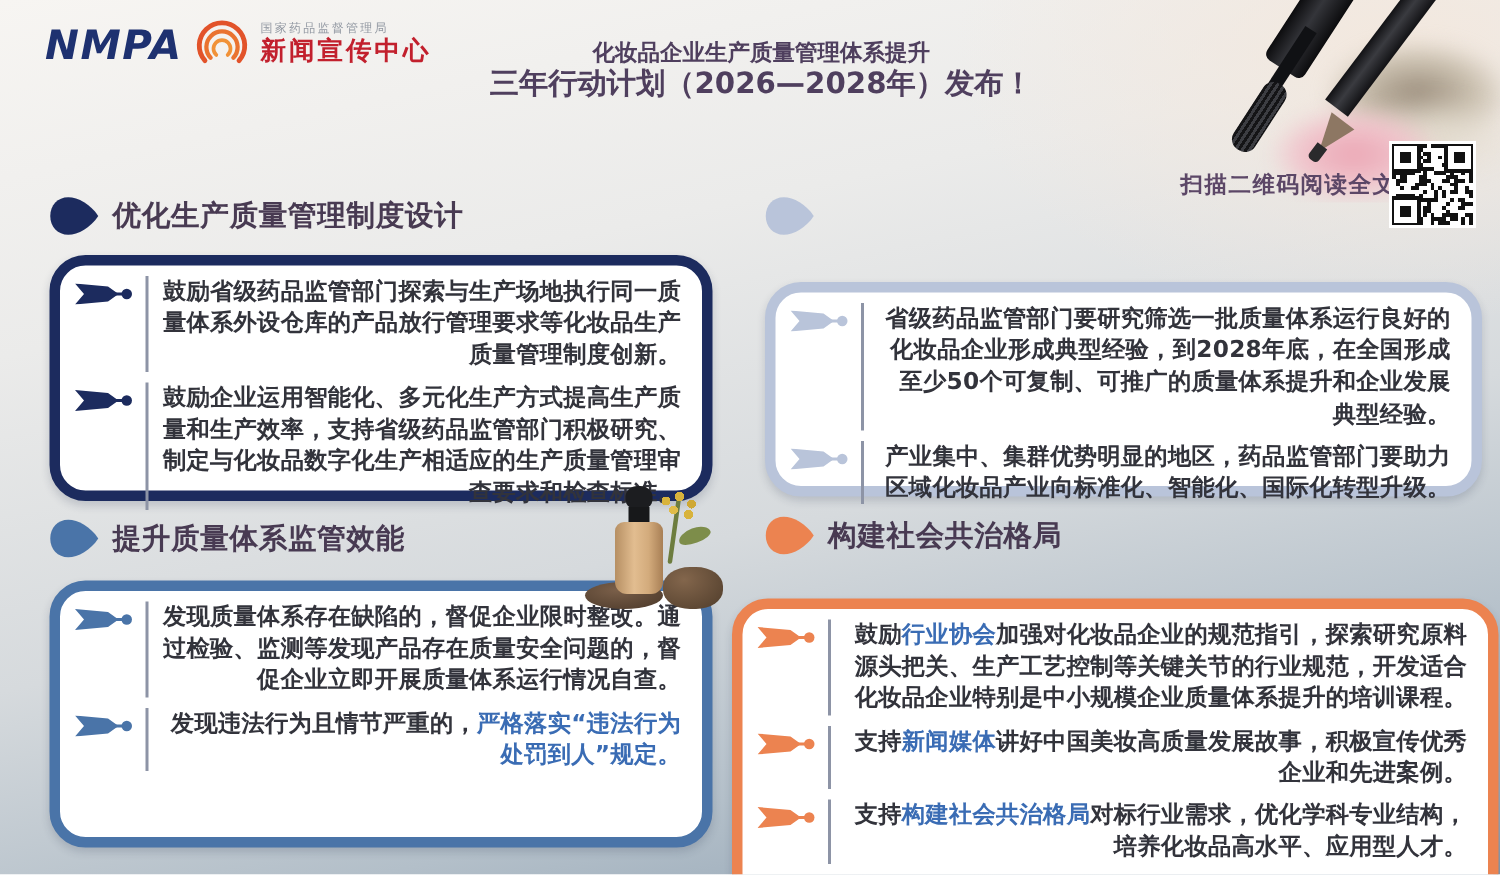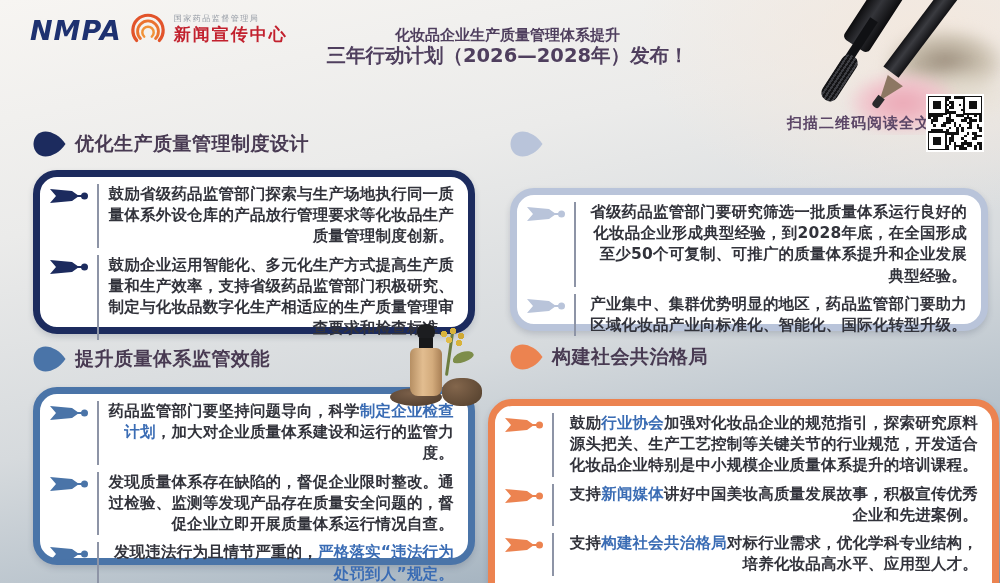--- a/index.html
+++ b/index.html
@@ -285,28 +285,20 @@
         </svg>
         <span class="h-txt">提升质量体系监管效能</span>
       </div>
       <div class="sec-box" style="left: 33px; top: 387px; width: 442px; height: 178px; border: 7px solid rgb(74, 116, 168);">
         <div class="bullet-row">
           <svg width="40" height="14" viewBox="0 0 40 14" class="bullet-icon">
             <polygon points="0,0 22,2 29,7 22,12 0,14 6,7" fill="#4a74a8"></polygon>
             <rect x="26" y="6" width="8" height="2" fill="#4a74a8"></rect>
             <circle cx="34.5" cy="7" r="3.5" fill="#4a74a8"></circle>
           </svg>
-          <div class="bullet-text"><span>药品监管部门要坚持问题导向，科学</span><span class="hl">制定企业检查计划</span><span>，加大对企业质量体系建设和运行的监管力度。</span></div>
-        </div>
-        <div class="bullet-row">
-          <svg width="40" height="14" viewBox="0 0 40 14" class="bullet-icon">
-            <polygon points="0,0 22,2 29,7 22,12 0,14 6,7" fill="#4a74a8"></polygon>
-            <rect x="26" y="6" width="8" height="2" fill="#4a74a8"></rect>
-            <circle cx="34.5" cy="7" r="3.5" fill="#4a74a8"></circle>
-          </svg>
           <div class="bullet-text"><span>发现质量体系存在缺陷的，督促企业限时整改。通过检验、监测等发现产品存在质量安全问题的，督促企业立即开展质量体系运行情况自查。</span></div>
         </div>
         <div class="bullet-row">
           <svg width="40" height="14" viewBox="0 0 40 14" class="bullet-icon">
             <polygon points="0,0 22,2 29,7 22,12 0,14 6,7" fill="#4a74a8"></polygon>
             <rect x="26" y="6" width="8" height="2" fill="#4a74a8"></rect>
             <circle cx="34.5" cy="7" r="3.5" fill="#4a74a8"></circle>
           </svg>
           <div class="bullet-text"><span>发现违法行为且情节严重的，</span><span class="hl">严格落实“违法行为处罚到人”规定。</span></div>
         </div>

